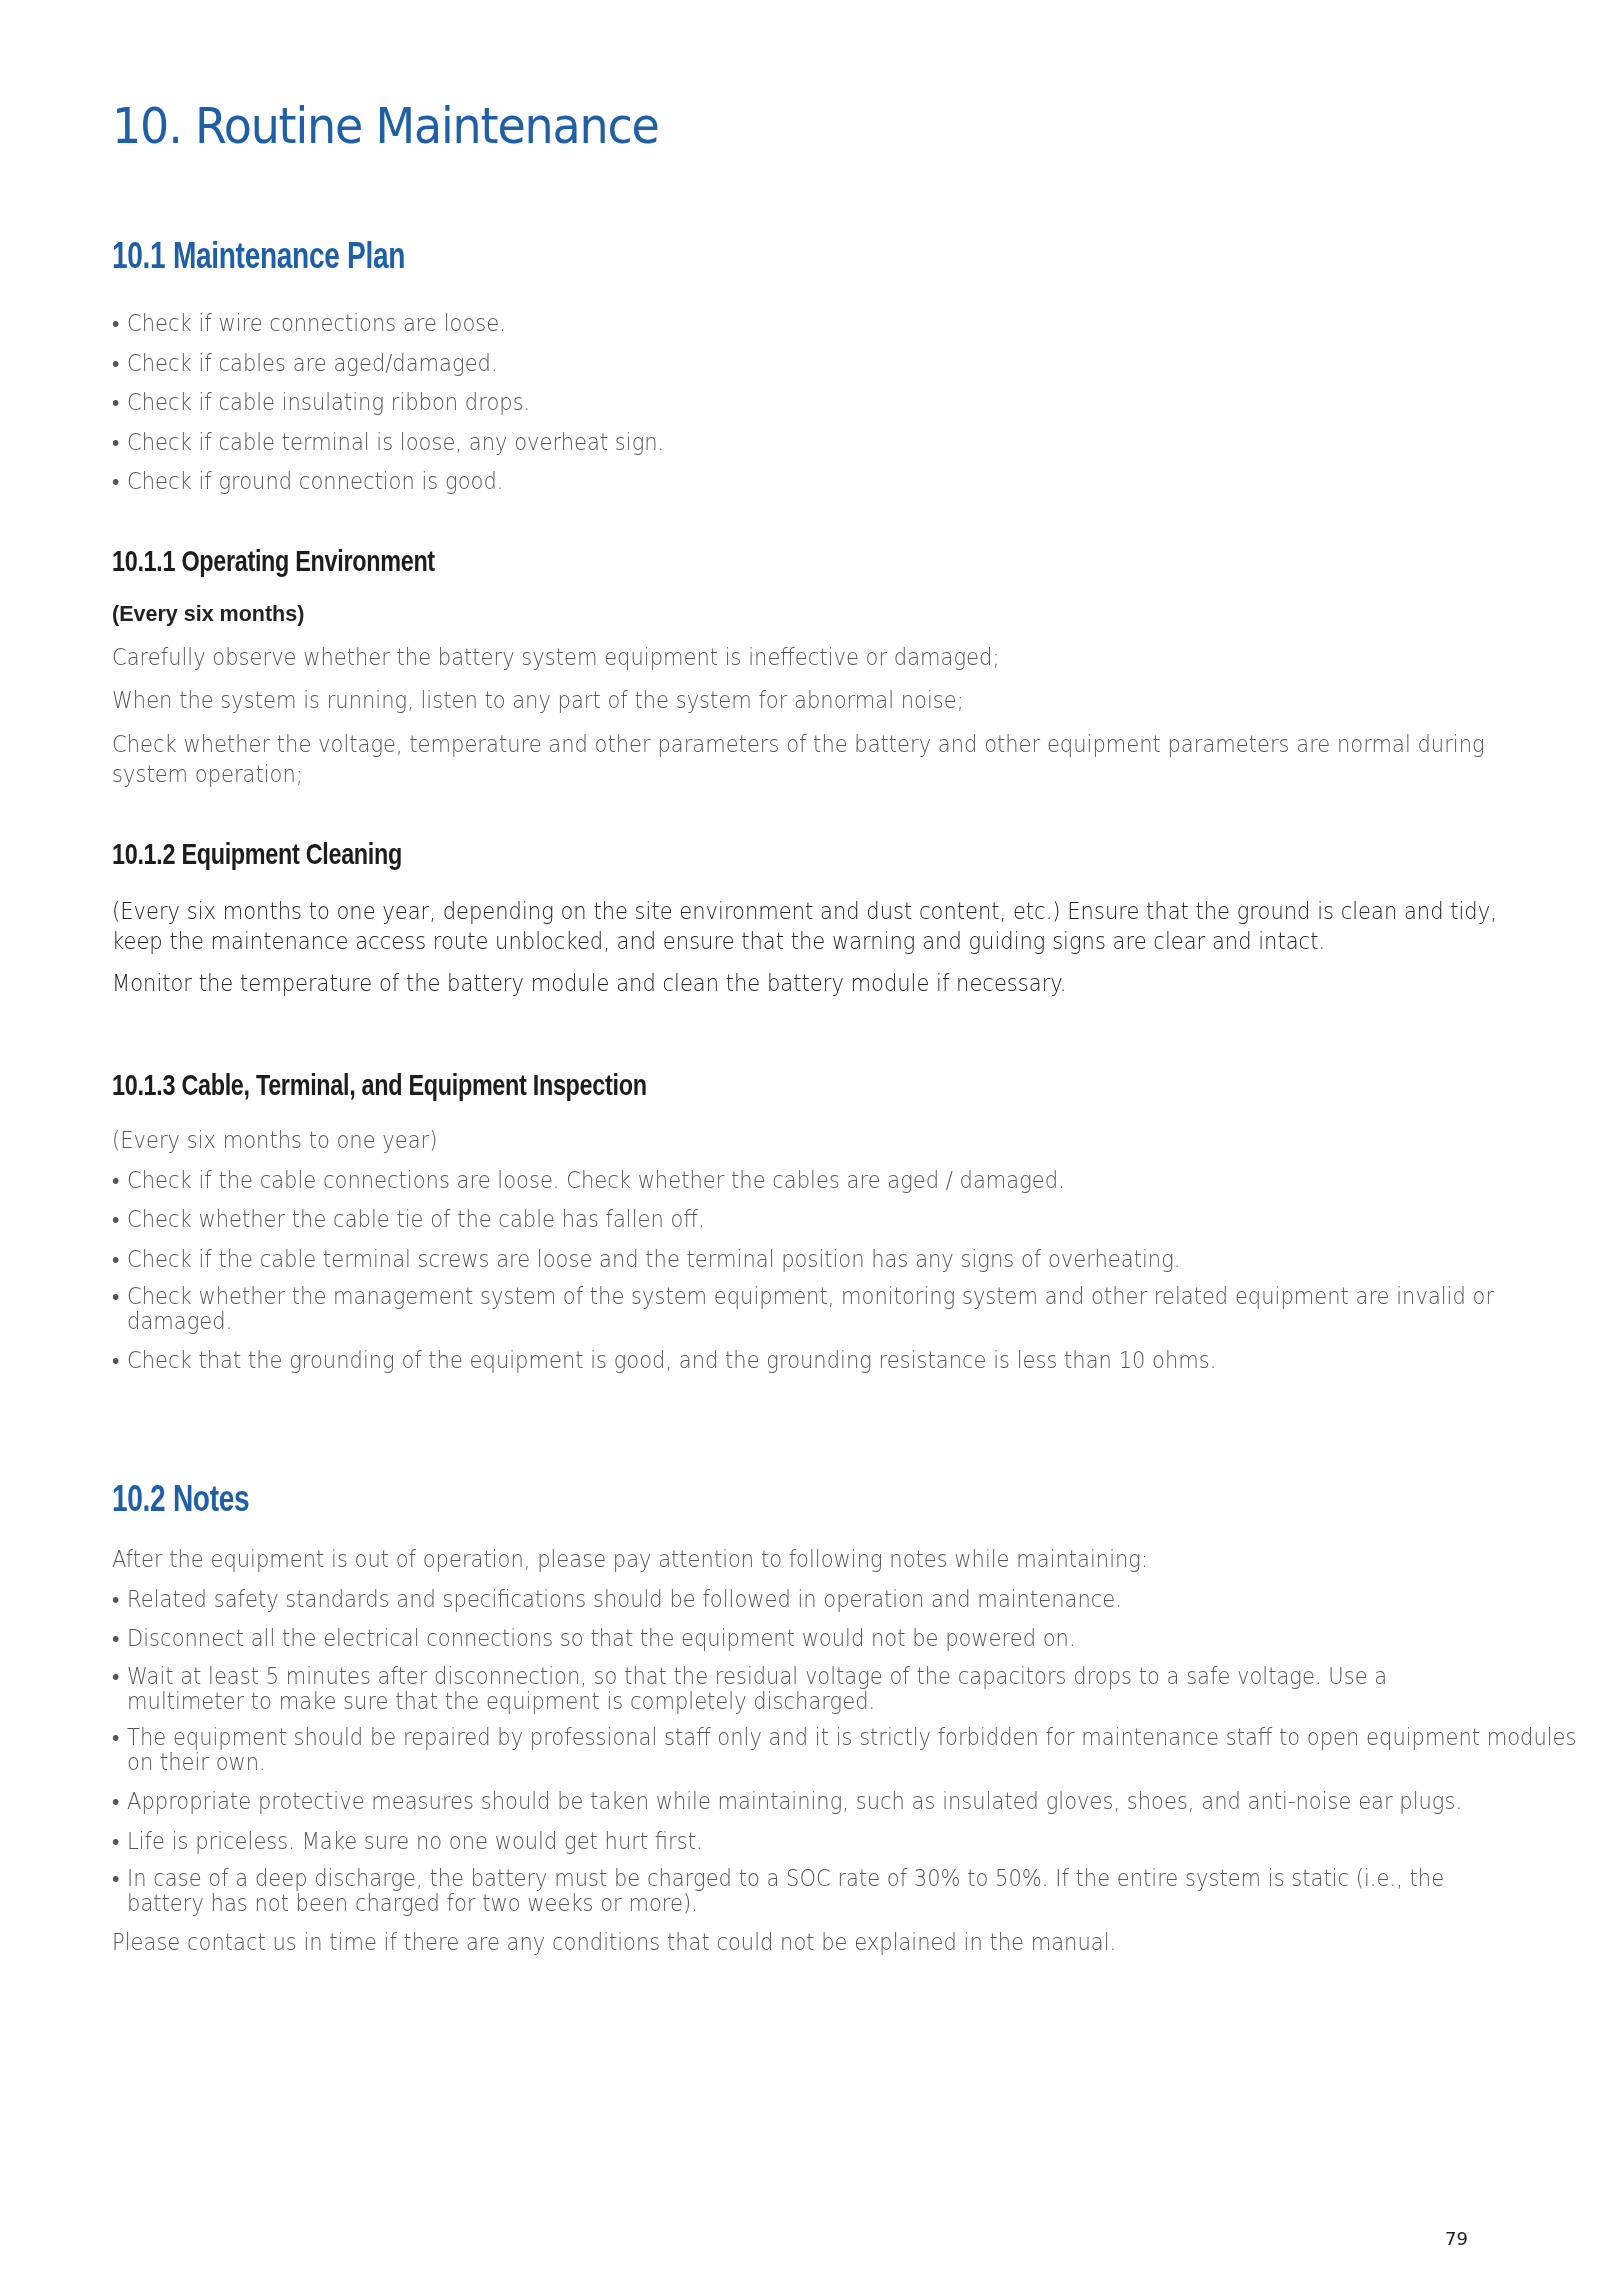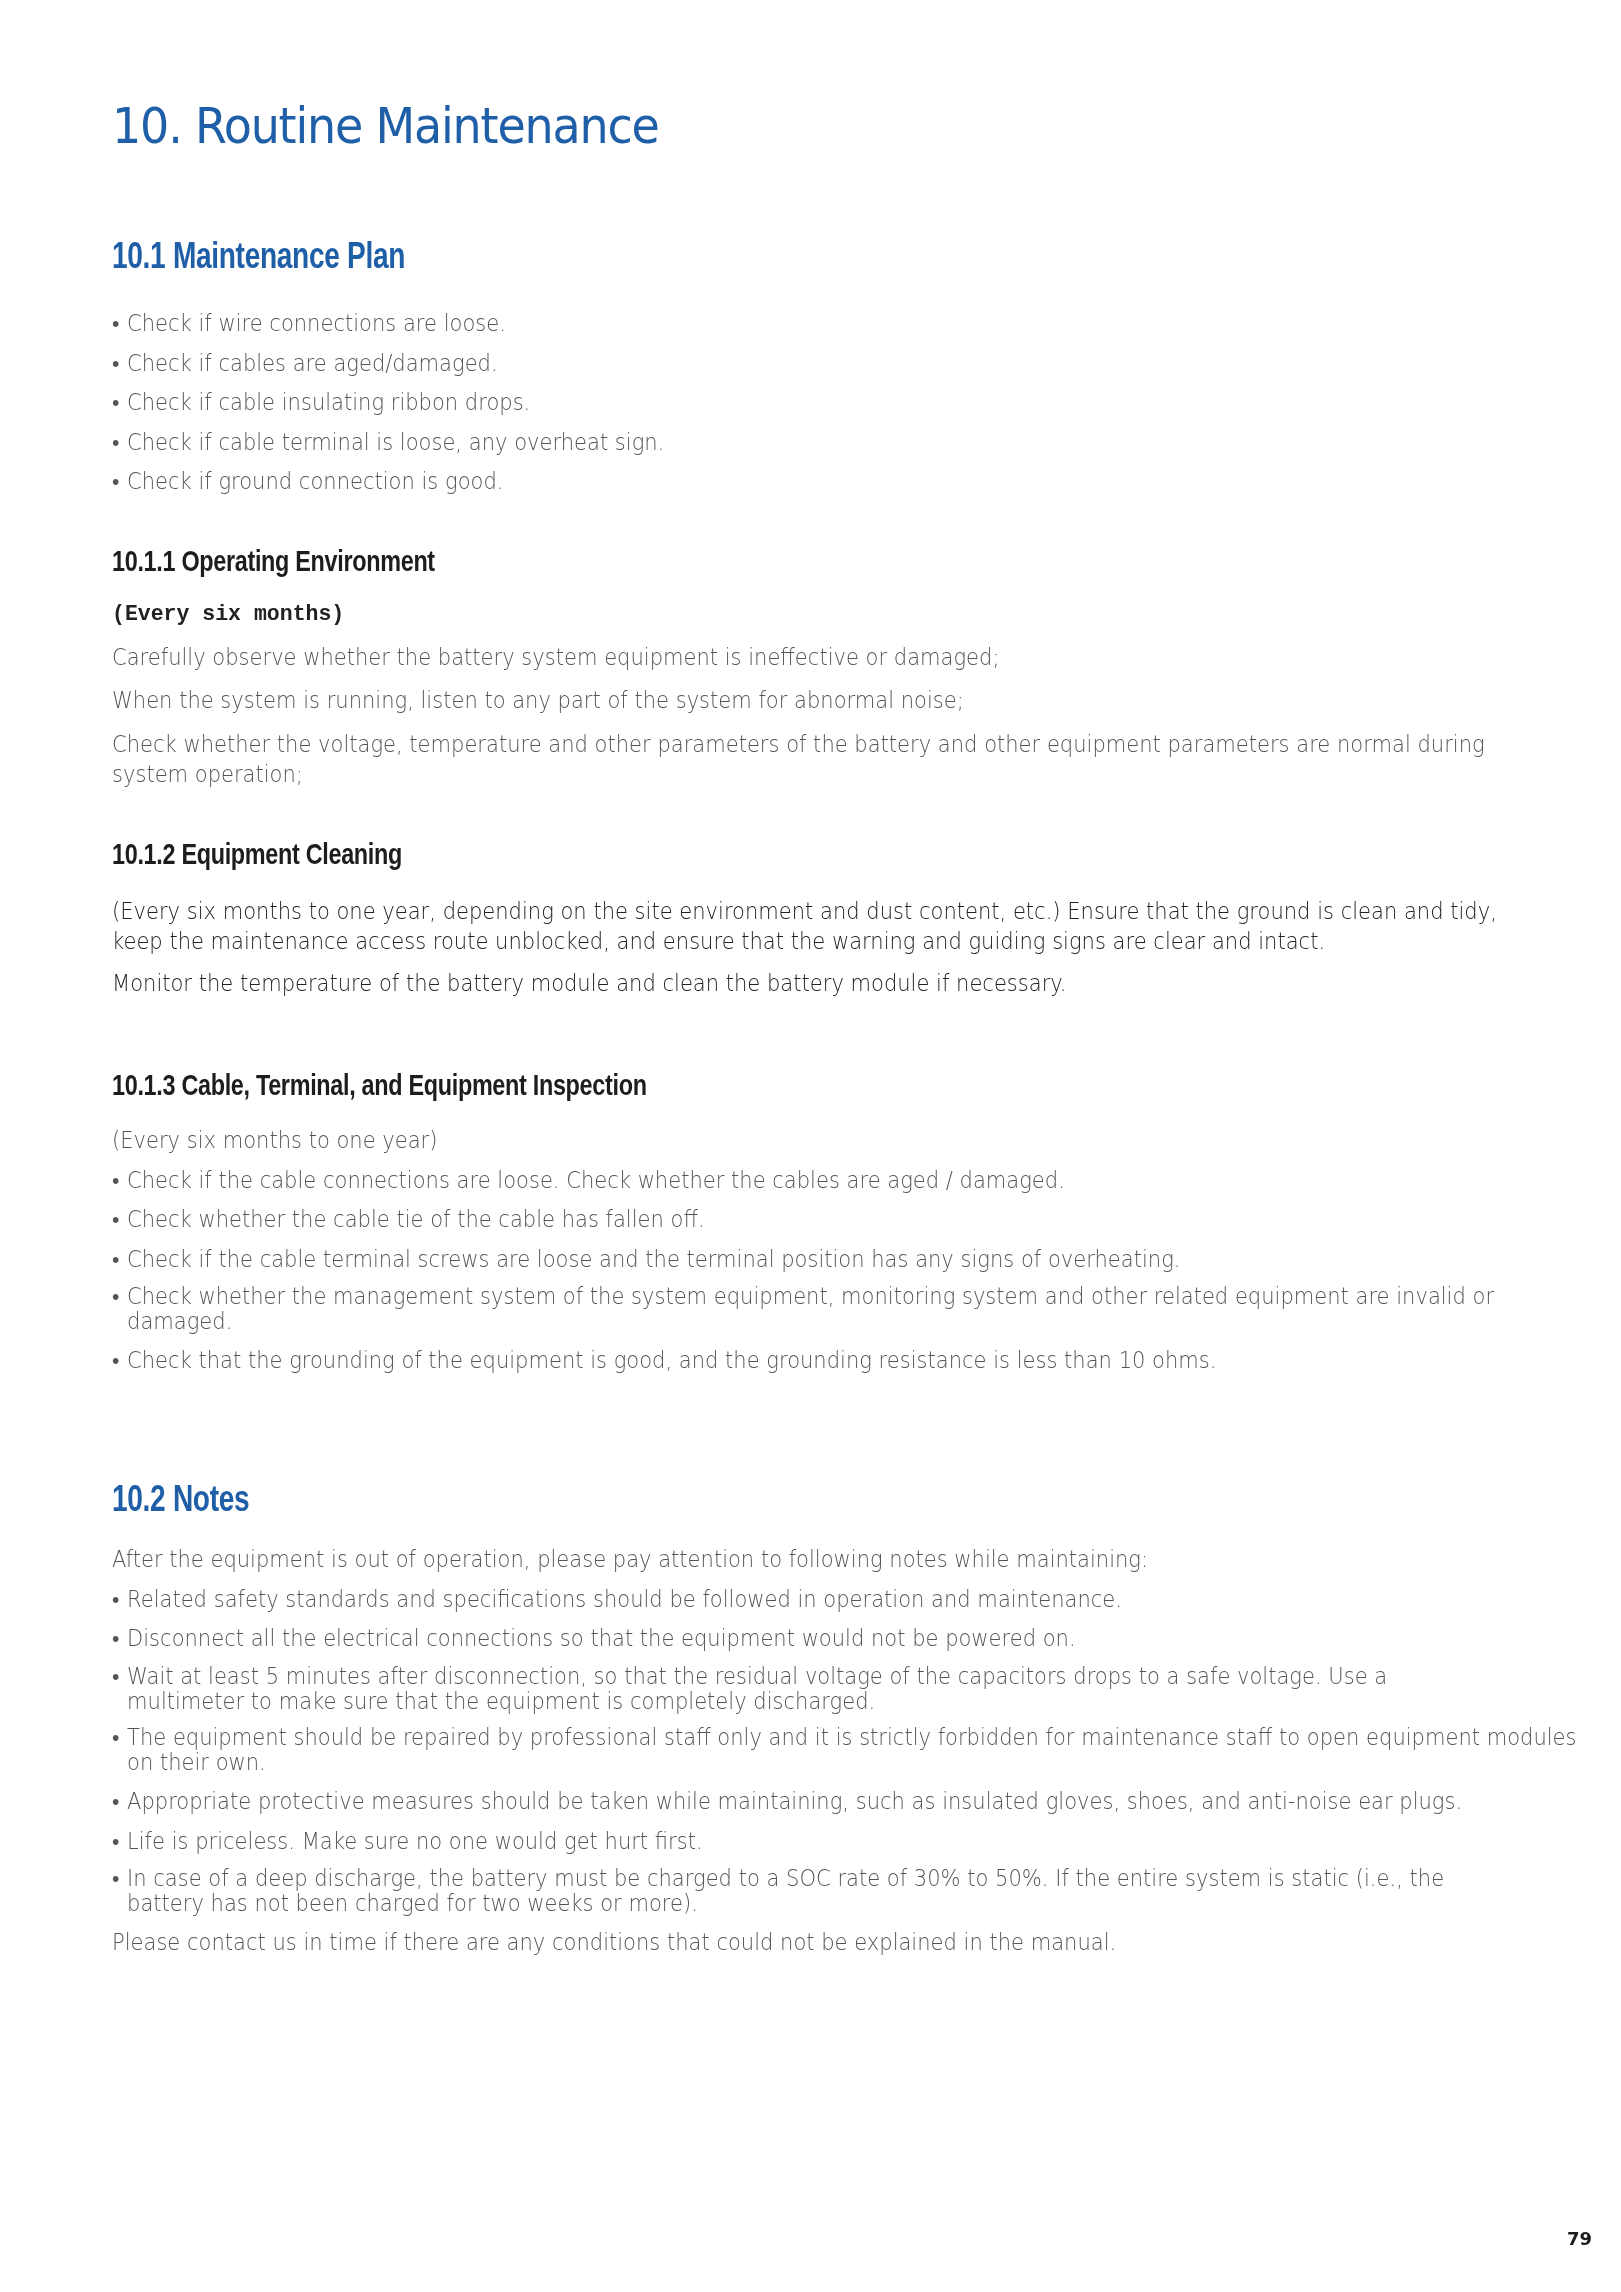--- a/index.html
+++ b/index.html
@@ -2,25 +2,25 @@
 <html style="font-size:14.3px"><head>
 <meta charset="utf-8">
 <style>
   html, body { margin: 0; padding: 0; background: #ffffff; }
   body { width: 1621px; height: 2293px; position: relative; overflow: hidden; font-family: "DejaVu Sans", "Liberation Sans", sans-serif; }
   .h1 { position: absolute; left: 112px; top: 97px; margin: 0; font-family: "DejaVu Sans", sans-serif; font-weight: normal; font-size: 50px; color: #1f5fa8; letter-spacing: -1.3px; transform: scaleX(0.92); transform-origin: left; white-space: nowrap; }
   .h2 { margin: 0; font-family: "Liberation Sans", sans-serif; font-weight: bold; font-size: 36px; color: #1f5fa8; transform: scaleX(0.78); transform-origin: left; white-space: nowrap; letter-spacing: -0.4px; }
   .h3 { margin: 0; font-family: "Liberation Sans", sans-serif; font-weight: bold; font-size: 30px; color: #1d1d1d; transform: scaleX(0.78); transform-origin: left; white-space: nowrap; letter-spacing: -0.4px; }
   .txt { font-family: "DejaVu Sans", sans-serif; font-weight: 300; color: #555555; font-size: 22.4px; line-height: 28px; transform: scaleX(0.94); transform-origin: left; width: 1540px; }
   .txt.dark { color: #222222; }
-  .bold-sub { font-family: Liberation Mono, monospace; font-weight: bold; font-size: 21.5px; color: #222222; }
+  .bold-sub { font-family: Liberation Sans, sans-serif; font-weight: bold; font-size: 21.5px; color: #222222; }
   .bul { display: flex; }
   .bul .dot { width: 16px; flex: none; }
   .abs { position: absolute; left: 112px; }
-  .pagenum { position: absolute; left: 1567px; top: 2228px; font-family: "DejaVu Sans", sans-serif; font-weight: bold; font-size: 18px; color: #1d1d1d; }
+  .pagenum { position: absolute; left: 1445px; top: 2228px; font-family: "DejaVu Sans", sans-serif; font-weight: normal; font-size: 18px; color: #1d1d1d; }
 </style>
 </head>
 <body>
 
 <h1 class="h1">10.  Routine Maintenance</h1>
 
 <h2 class="h2 abs" style="top:235px">10.1 Maintenance Plan</h2>
 <div class="abs" style="top:309px">
   <div class="txt bul" style="margin-bottom:11.6px">
       <span class="dot">•</span>

